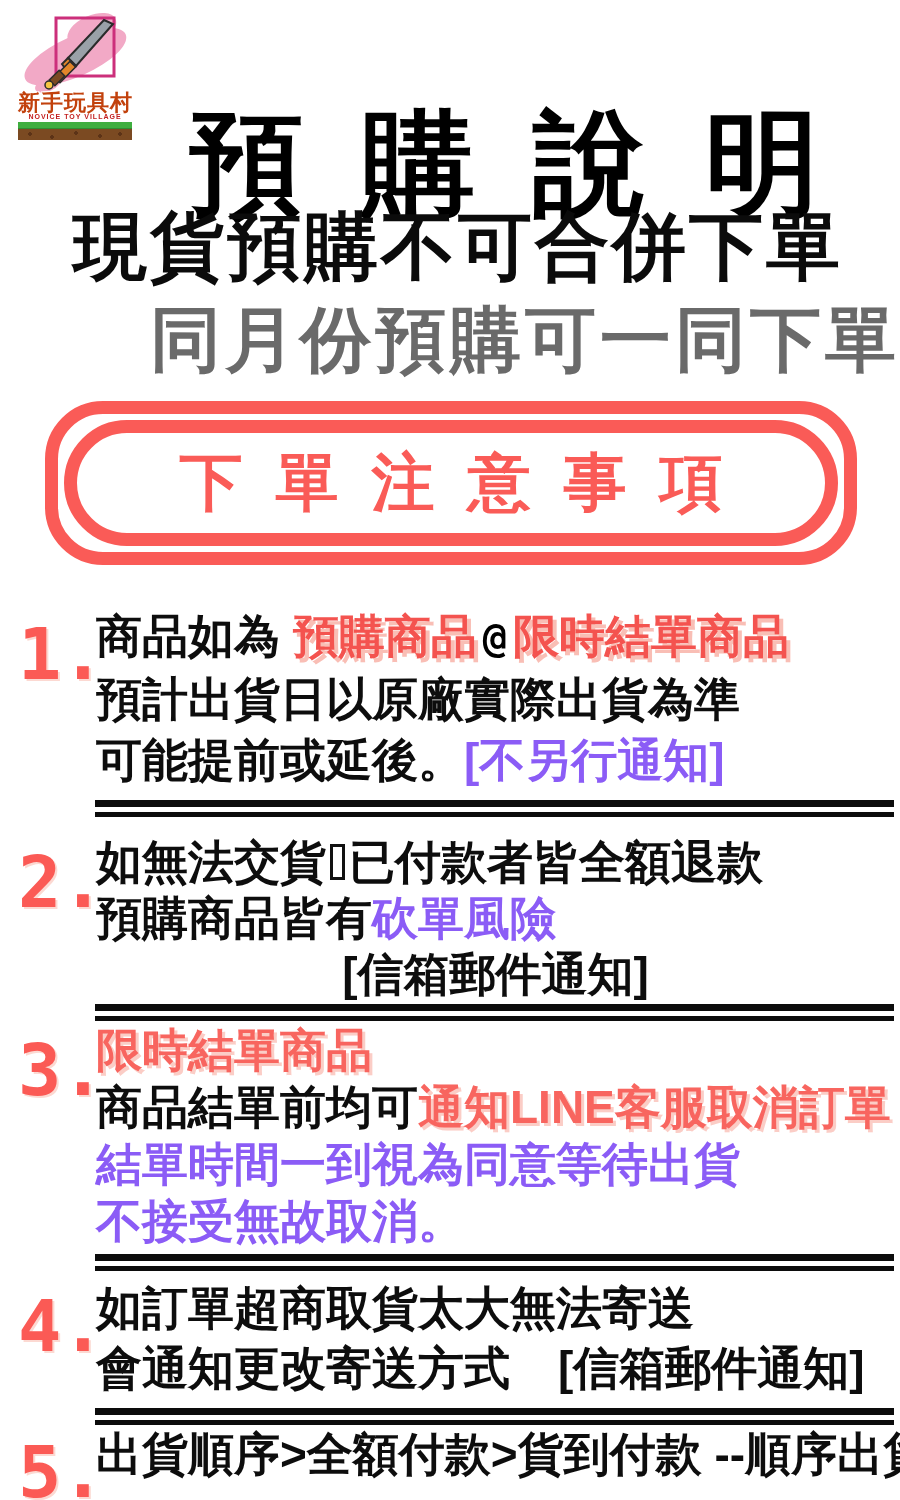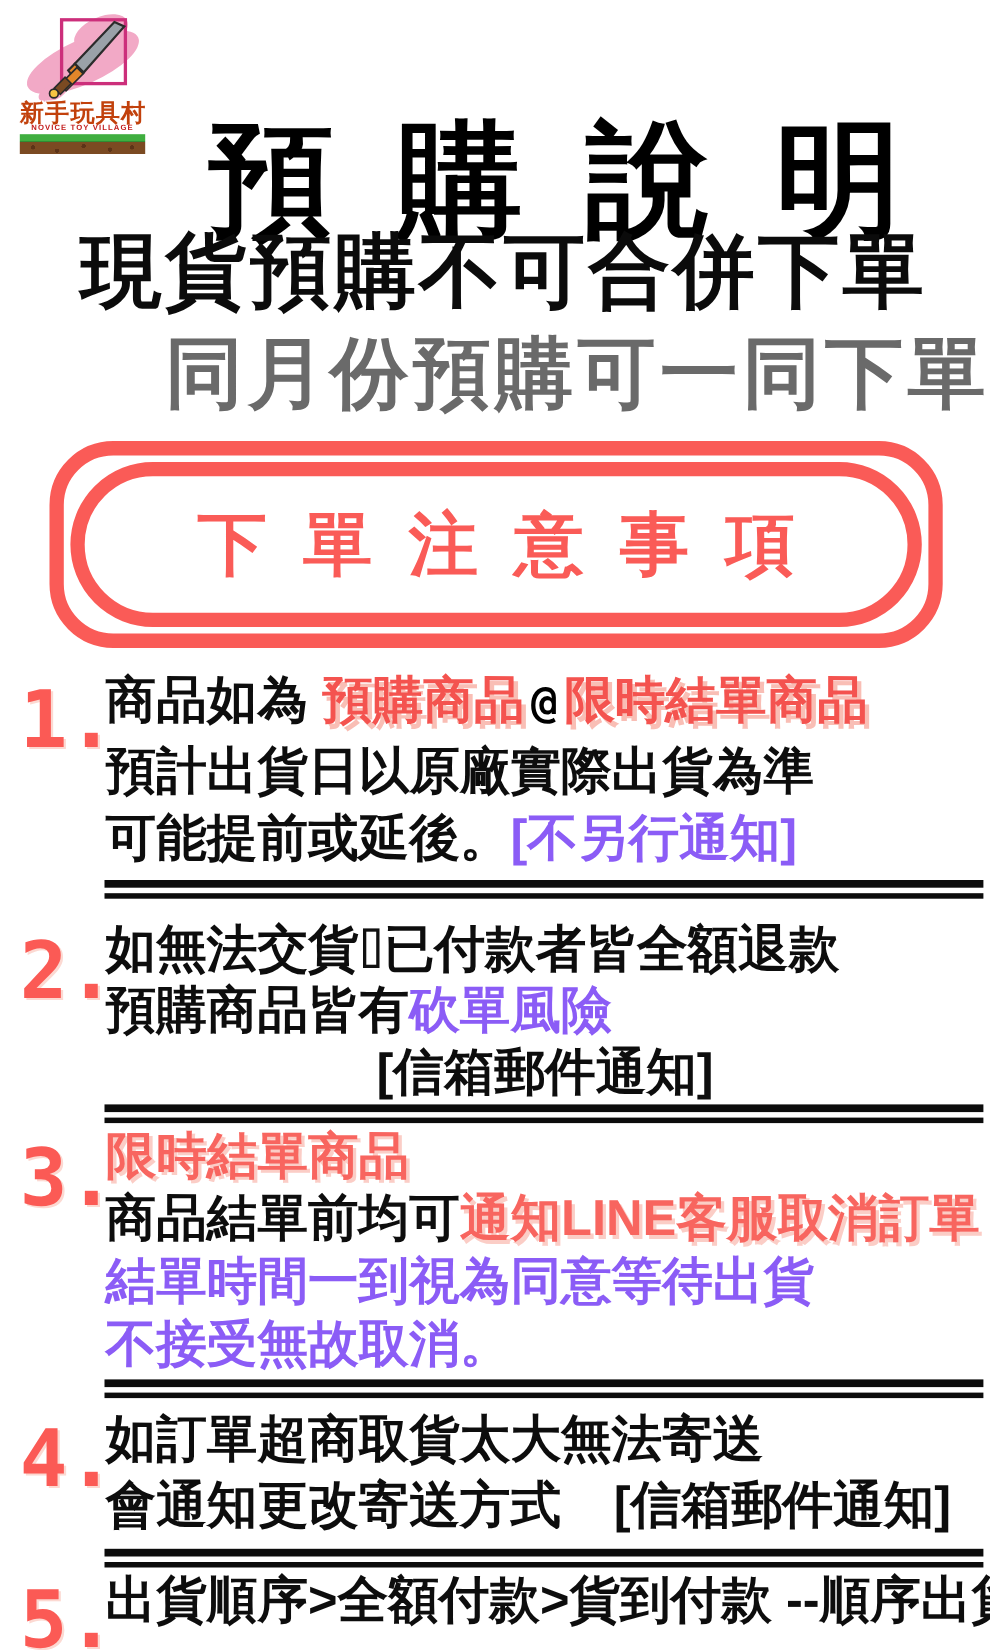--- a/index.html
+++ b/index.html
@@ -27,21 +27,21 @@
          font-size:114px;font-weight:700;letter-spacing:58px;text-indent:30px;
          text-align:center;white-space:nowrap;color:#000;}
 
   
   .sub1{position:absolute;left:16px;right:0;top:198px;text-align:center;
         font-size:74px;font-weight:900;letter-spacing:3px;color:#0b0b0b;white-space:nowrap;}
   .sub2{position:absolute;left:0;right:0;top:293px;text-align:right;
         font-size:71px;font-weight:700;letter-spacing:4px;color:#6a6a6a;white-space:nowrap;}
 
   
-  .notice-outer{position:absolute;left:45px;right:43px;top:401px;height:188px;
+  .notice-outer{position:absolute;left:45px;right:43px;top:401px;height:164px;
         border:13px solid #fa5b57;border-radius:58px;box-sizing:border-box;}
   .notice-inner{position:absolute;inset:6px;border:13px solid #fa5b57;border-radius:78px;
         display:flex;align-items:center;justify-content:center;box-sizing:border-box;}
   .notice-label{font-size:63px;font-weight:600;color:#fa5b57;letter-spacing:33px;
         text-indent:33px;white-space:nowrap;}
 
   
   .item{position:absolute;left:0;right:5px;display:flex;align-items:flex-start;}
   .num{width:96px;box-sizing:border-box;padding-left:18px;padding-top:14px;
        font-family:"DejaVu Sans Mono", monospace;font-size:72px;line-height:0.95;

